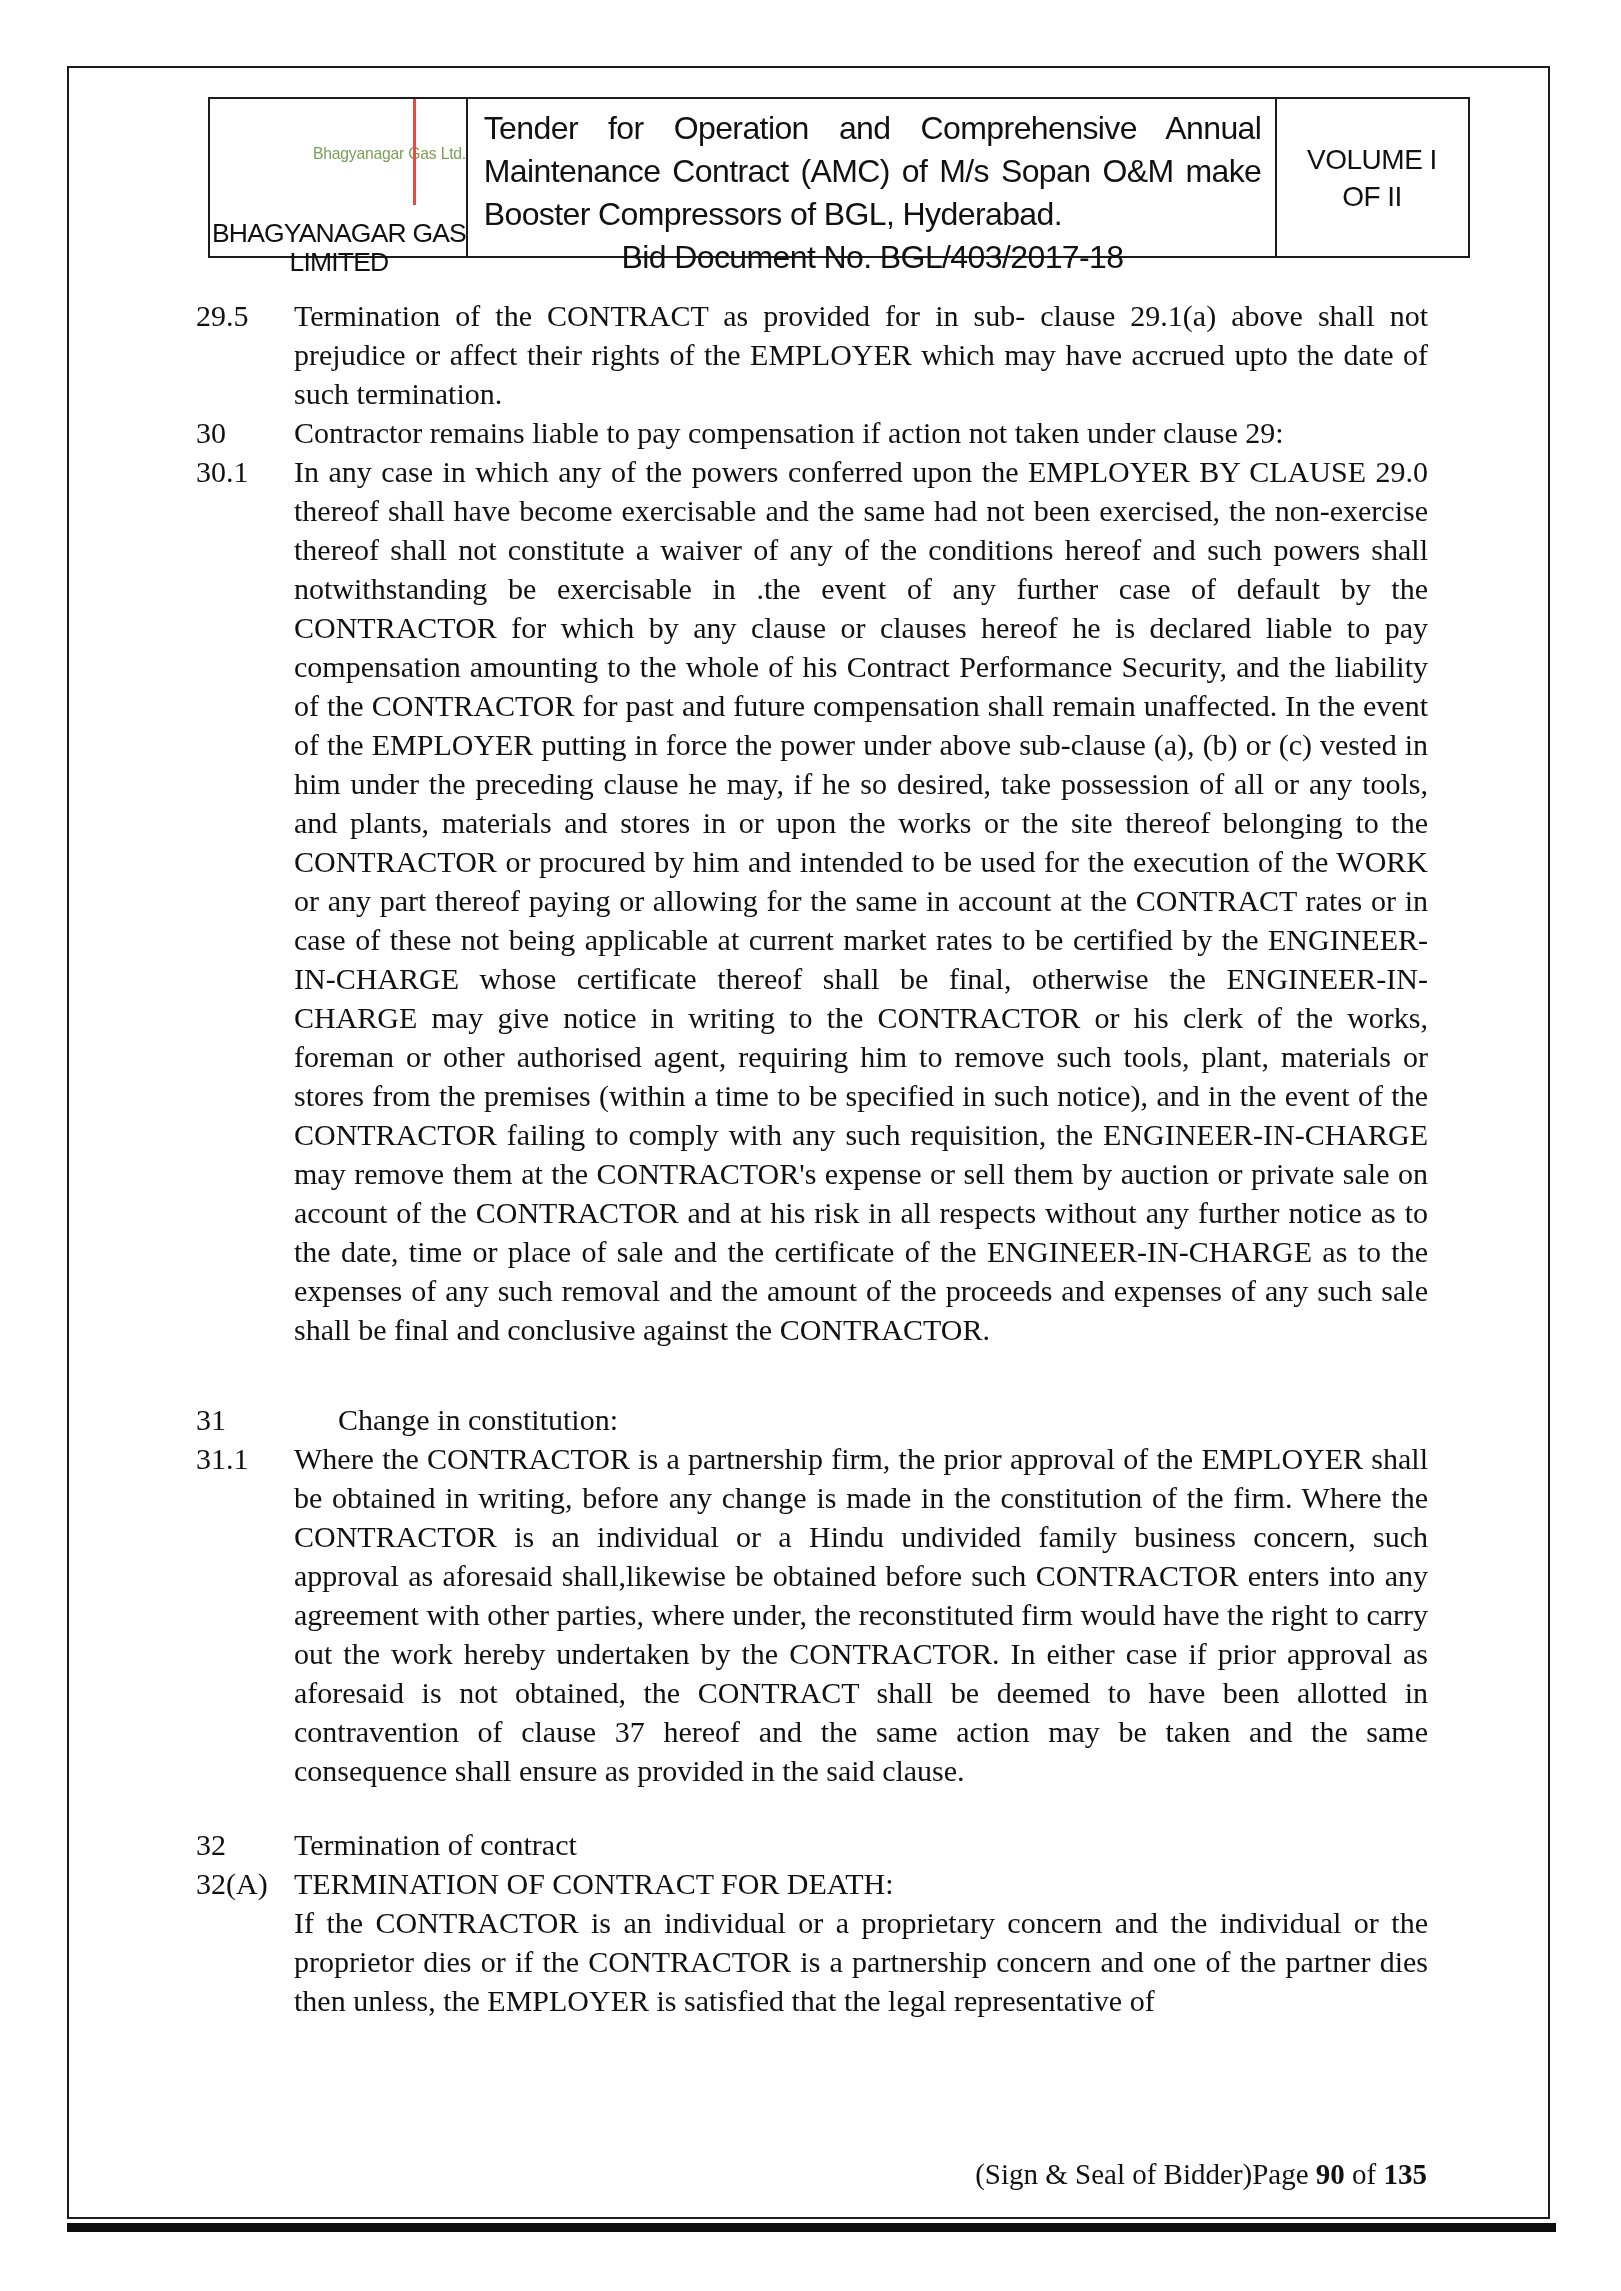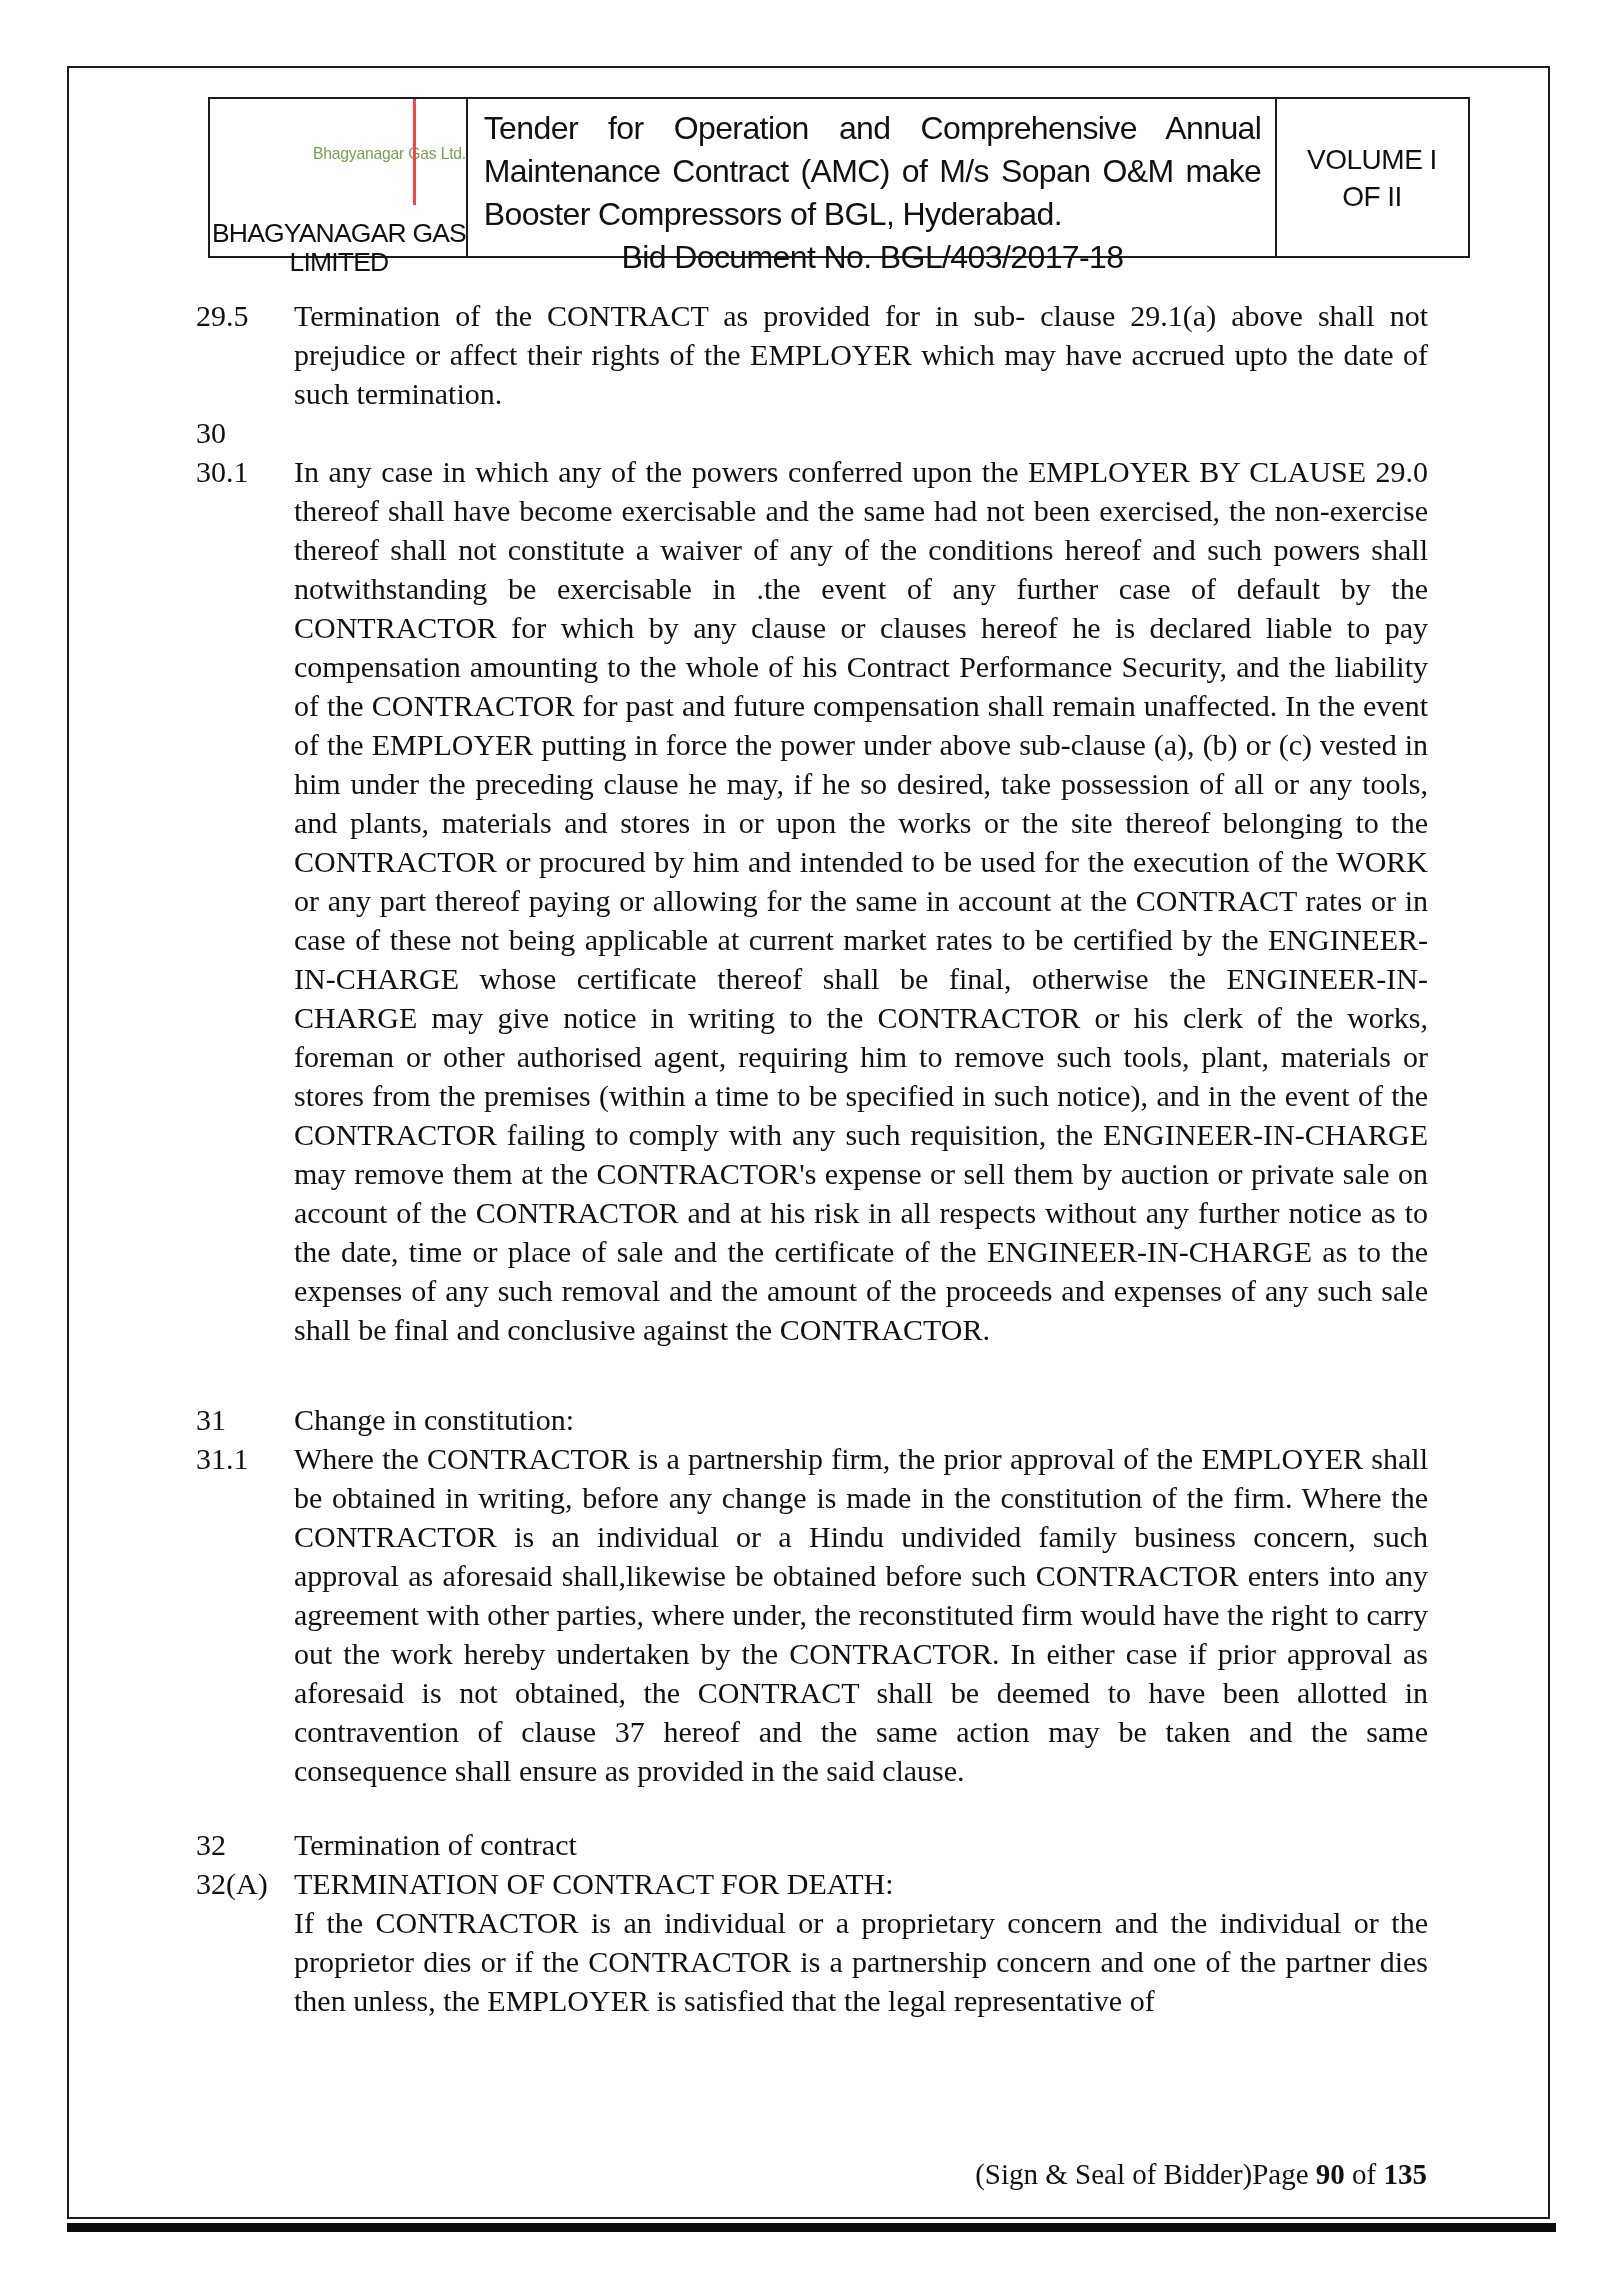--- a/index.html
+++ b/index.html
@@ -30,21 +30,21 @@
             text-align:center;letter-spacing:-0.8px;margin-top:20px;}
   #red-artifact{position:absolute;left:203px;top:0px;width:2.9px;height:106px;background:#f4453e;}
   #bgl-badge{margin-top:11.8px;}
 
   
   #doc-body{position:absolute;left:0;top:296px;width:1621px;}
   .clause{display:flex;align-items:flex-start;padding-left:196px;}
   .clause .num{width:98px;flex:0 0 98px;font-size:30px;line-height:39px;}
   .clause .txt{width:1134px;flex:0 0 1134px;font-size:30px;line-height:39px;text-align:justify;}
   .clause.bold .num,.clause.bold .txt{font-weight:normal;}
-  #clause-31{margin-top:51px;}
+  #clause-31{margin-top:51px;gap:44px;}
   #clause-32{margin-top:35px;}
 
   
   #footer{position:absolute;left:196px;top:2158px;width:1231px;display:flex;
           justify-content:flex-end;font-size:29px;}
   #page-indicator .b{font-weight:bold;}
 </style>
 </head>
 <body>
 
@@ -98,20 +98,21 @@
 
   <div id="doc-body">
 
     <div class="clause" id="clause-29-5">
       <span class="num">29.5</span>
       <span class="txt">Termination of the CONTRACT as provided for in sub- clause 29.1(a) above shall not prejudice or affect their rights of the EMPLOYER which may have accrued upto the date of such termination.</span>
     </div>
 
     <div class="clause bold" id="clause-30">
       <span class="num">30</span>
+      <span class="txt">Contractor remains liable to pay compensation if action not taken under clause 29:</span>
     </div>
 
     <div class="clause" id="clause-30-1">
       <span class="num">30.1</span>
       <span class="txt">In any case in which any of the powers conferred upon the EMPLOYER BY CLAUSE 29.0 thereof shall have become exercisable and the same had not been exercised, the non-exercise thereof shall not constitute a waiver of any of the conditions hereof and such powers shall notwithstanding be exercisable in .the event of any further case of default by the CONTRACTOR for which by any clause or clauses hereof he is declared liable to pay compensation amounting to the whole of his Contract Performance Security, and the liability of the CONTRACTOR for past and future compensation shall remain unaffected. In the event of the EMPLOYER putting in force the power under above sub-clause (a), (b) or (c) vested in him under the preceding clause he may, if he so desired, take possession of all or any tools, and plants, materials and stores in or upon the works or the site thereof belonging to the CONTRACTOR or procured by him and intended to be used for the execution of the WORK or any part thereof paying or allowing for the same in account at the CONTRACT rates or in case of these not being applicable at current market rates to be certified by the ENGINEER-IN-CHARGE whose certificate thereof shall be final, otherwise the ENGINEER-IN- CHARGE may give notice in writing to the CONTRACTOR or his clerk of the works, foreman or other authorised agent, requiring him to remove such tools, plant, materials or stores from the premises (within a time to be specified in such notice), and in the event of the CONTRACTOR failing to comply with any such requisition, the ENGINEER-IN-CHARGE may remove them at the CONTRACTOR's expense or sell them by auction or private sale on account of the CONTRACTOR and at his risk in all respects without any further notice as to the date, time or place of sale and the certificate of the ENGINEER-IN-CHARGE as to the expenses of any such removal and the amount of the proceeds and expenses of any such sale shall be final and conclusive against the CONTRACTOR.</span>
     </div>
 
     <div class="clause bold" id="clause-31">
       <span class="num">31</span>
       <span class="txt">Change in constitution:</span>

